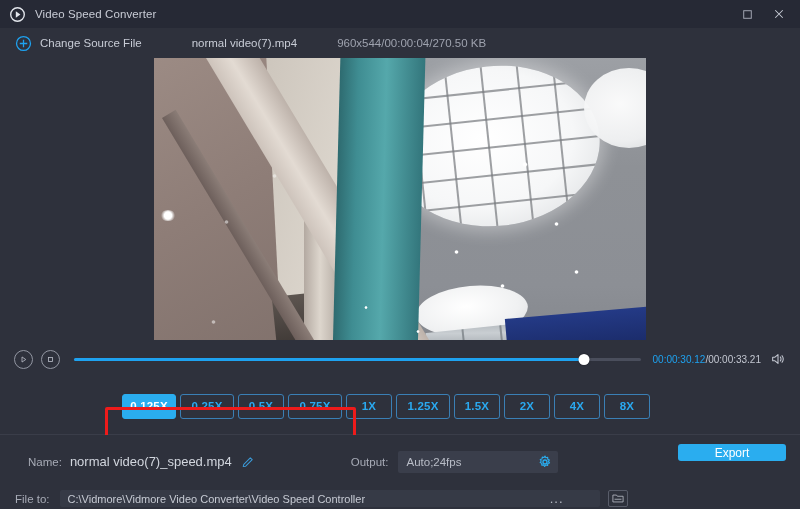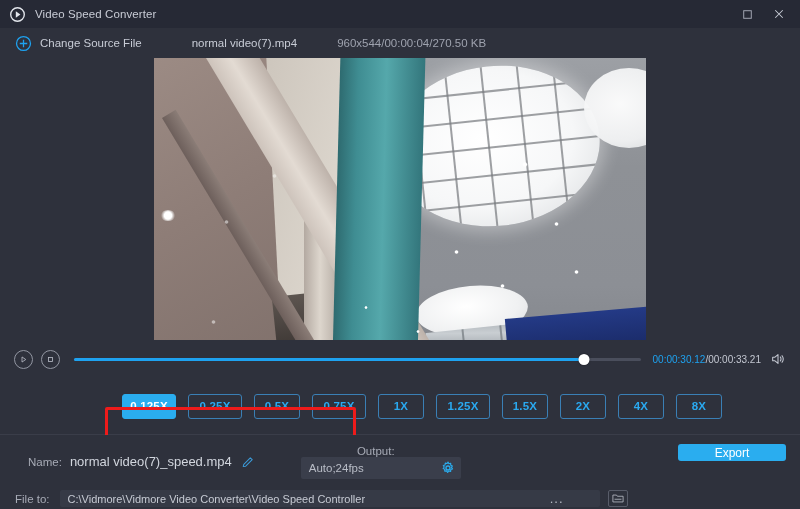--- a/index.html
+++ b/index.html
@@ -192,21 +192,21 @@
   }
   .time .cur { color: #1ea2f0; }
   .time .tot { color: #c3c7d1; }
   .spk { margin-left: 9px; width: 16px; height: 16px; color: #c3c7d1; flex: 0 0 16px; }
 
   
   .speedrow {
     flex: 0 0 56px; height: 56px;
     display: flex; align-items: center;
     padding-left: 122px;
-    gap: 12px;
+    gap: 4px;
     background: #2e313c;
     position: relative;
   }
   .speedbtn {
     width: 46px; height: 25px;
     border: 1px solid #3a7fb5;
     border-radius: 3px;
     color: #2aa9f0;
     font-size: 11.5px; font-weight: bold;
     display: flex; align-items: center; justify-content: center;
@@ -230,21 +230,21 @@
   .settings {
     flex: 0 0 53px; height: 53px;
     position: relative;
     background: #2e313c;
     display: flex; align-items: center;
     padding-left: 28px;
   }
   .lbl { font-size: 11.5px; color: #a7abb6; }
   .val { font-size: 13px; color: #d2d6de; }
   .pencil { width: 14px; height: 14px; margin-left: 9px; color: #3b9ad8; }
-  .output-group { display: flex; align-items: center; margin-left: 36px; flex-direction: column; }
+  .output-group { display: flex; align-items: center; margin-left: 96px; }
   .outbox {
     margin-left: 10px; width: 160px; height: 22px;
     background: #3a3e4b; border-radius: 2px;
     display: flex; align-items: center;
     padding: 0 8px;
     font-size: 11.5px; color: #b9bdc7;
     position: relative;
   }
   .gear { position: absolute; right: 6px; width: 14px; height: 14px; color: #2aadef; }
   .export {

